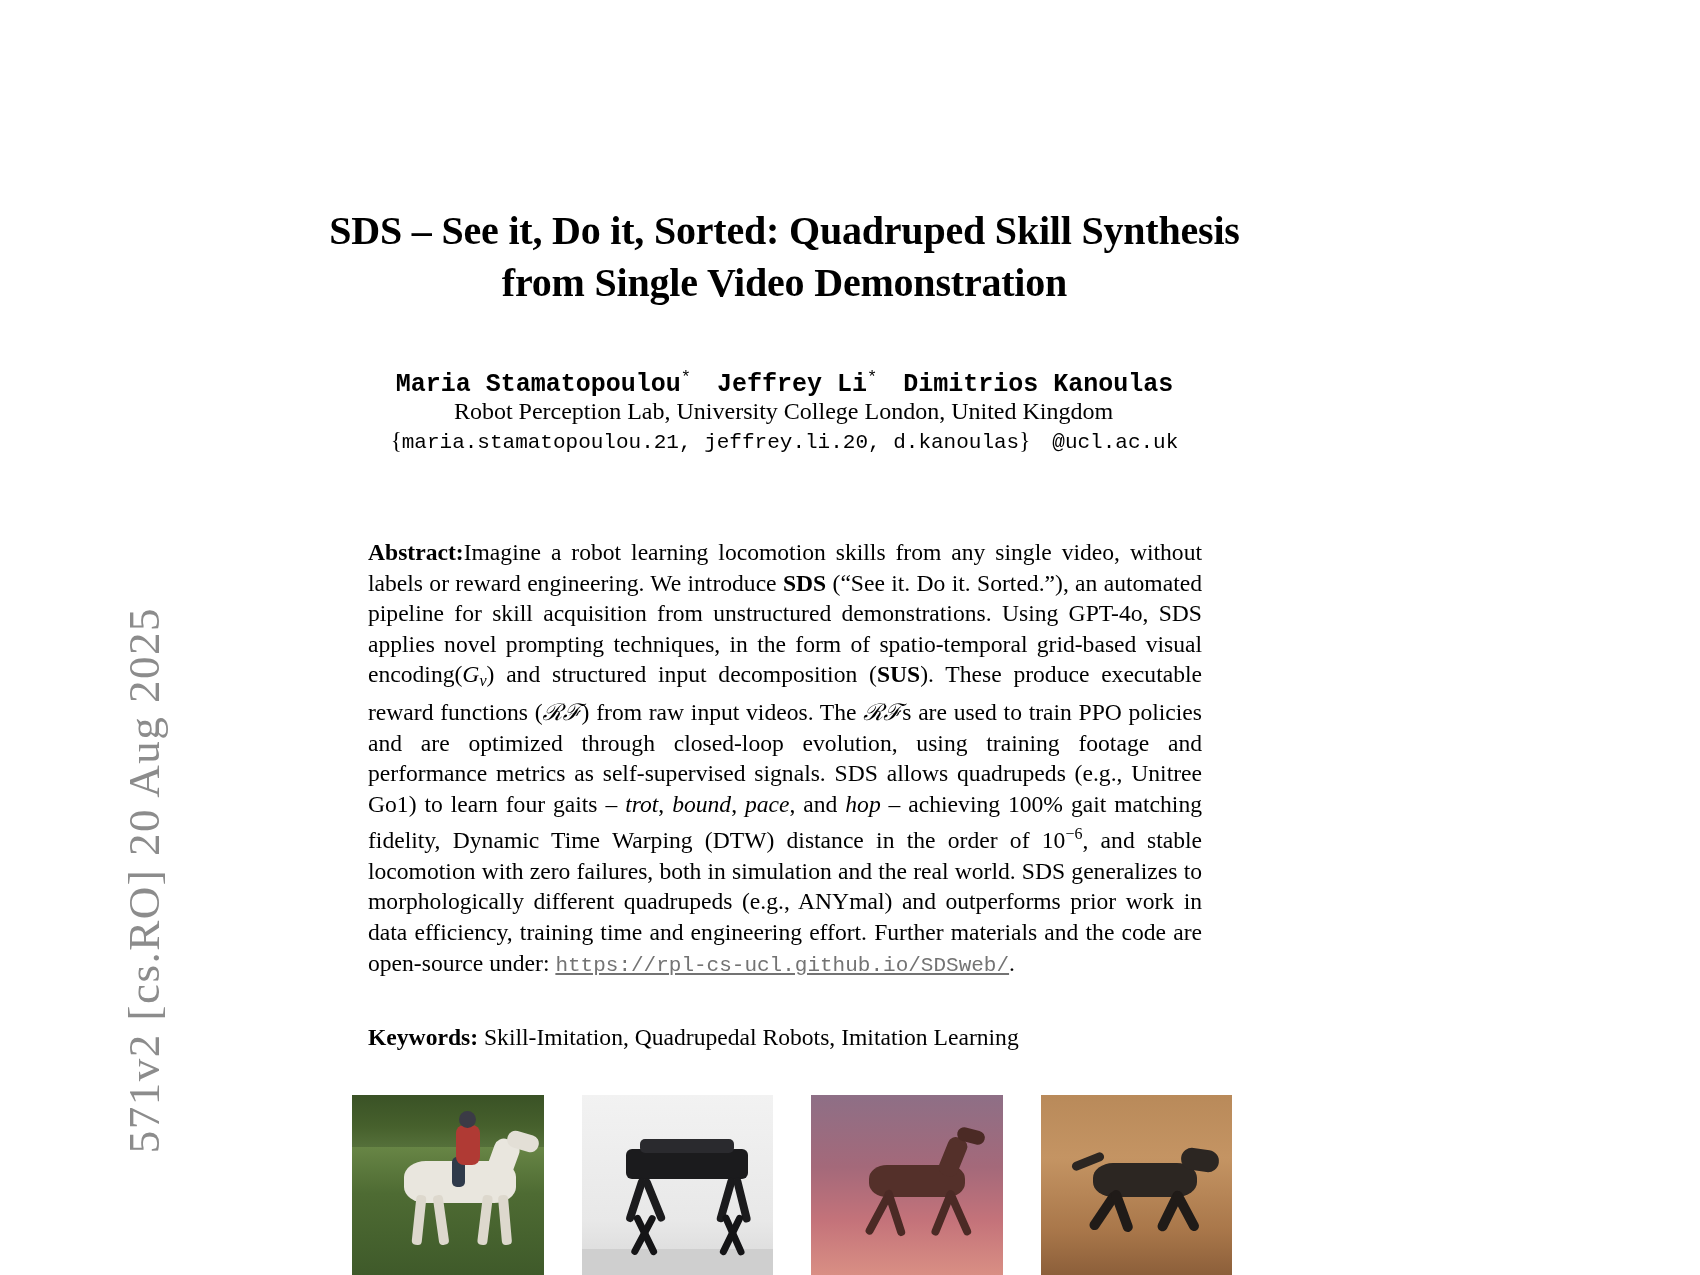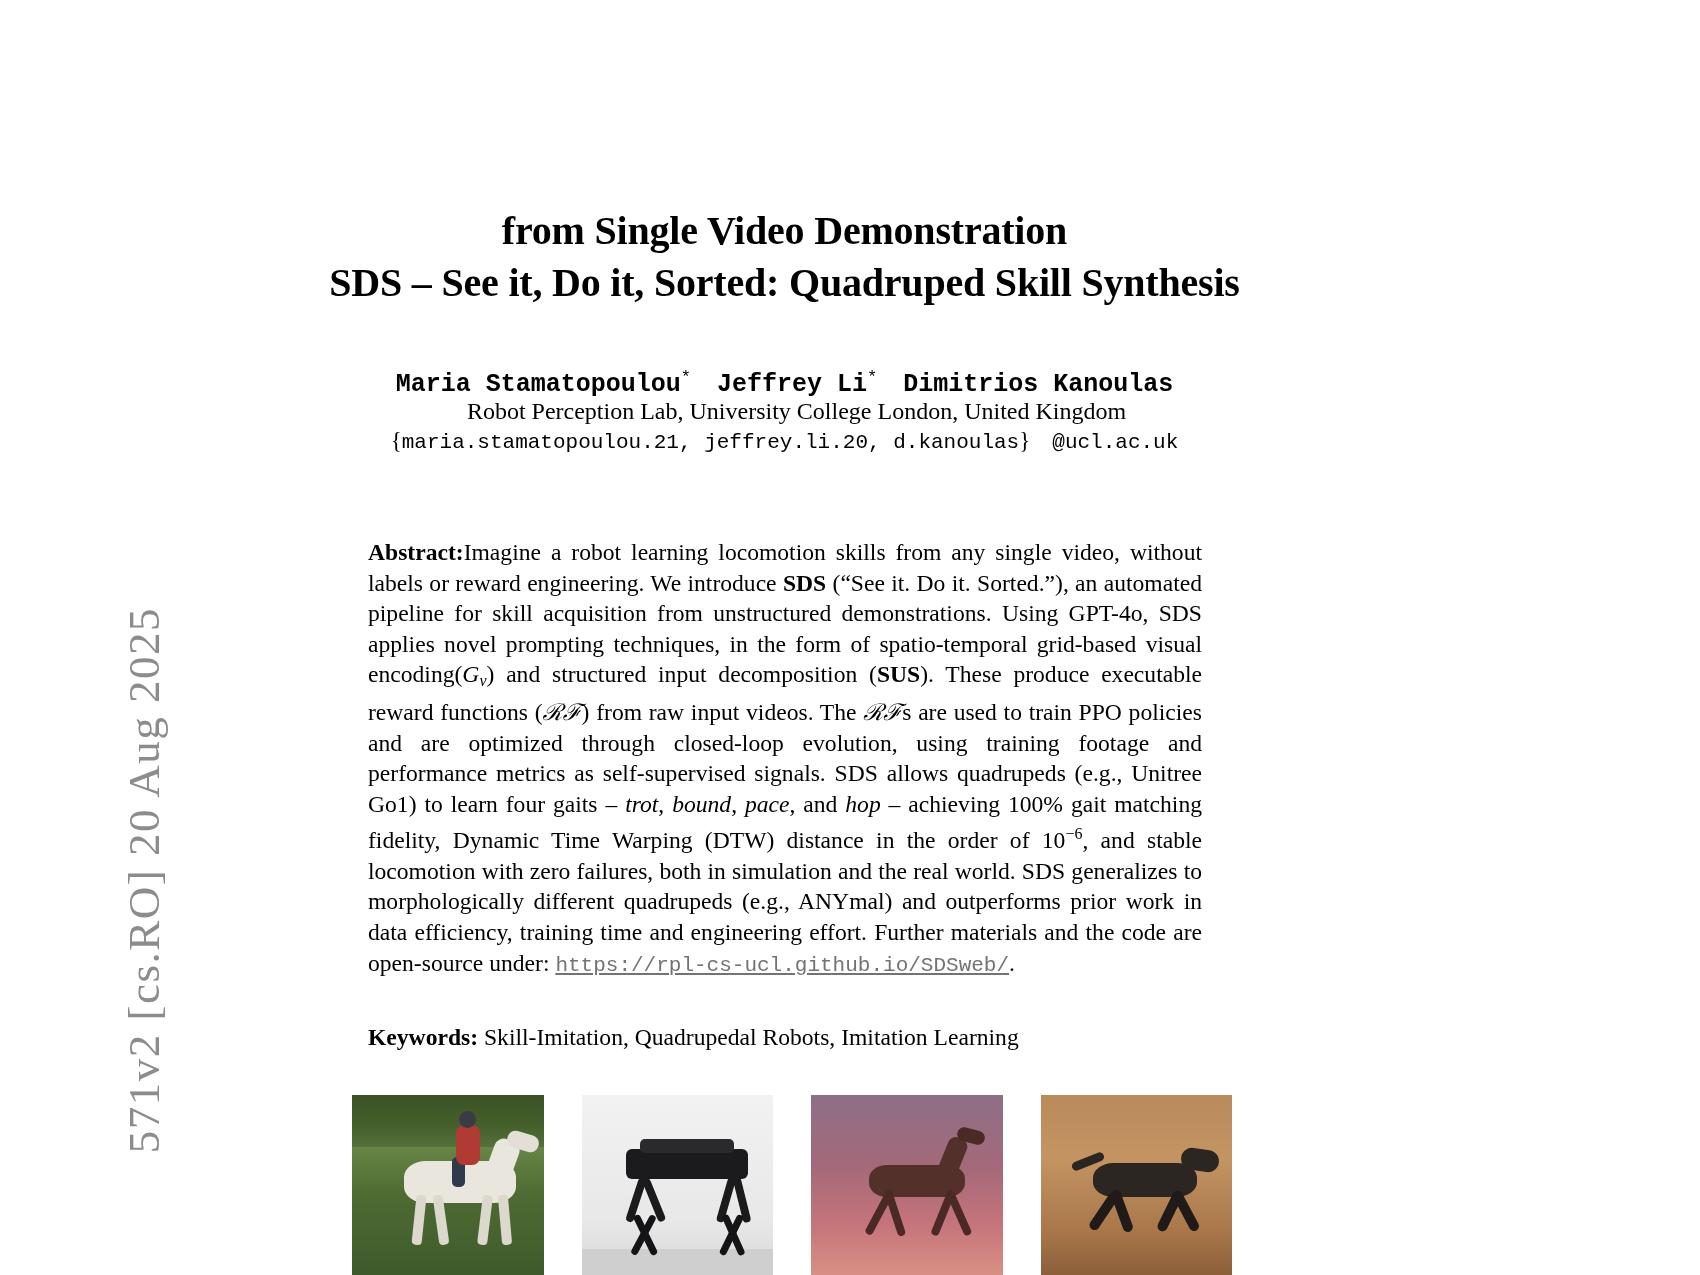--- a/index.html
+++ b/index.html
@@ -64,21 +64,21 @@
     font-size: 25px;
     font-weight: bold;
     line-height: 32px;
     font-family: Liberation Mono, monospace;
   }
   .authors .sep { display: inline-block; width: 26px; }
   .authors sup { font-weight: normal; font-size: 17px; vertical-align: super; }
 
   .affiliation {
     position: absolute;
-    left: 274px;
+    left: 261px;
     top: 396px;
     width: 1045px;
     text-align: center;
     font-size: 24px;
     line-height: 30px;
   }
 
   .emails {
     position: absolute;
     left: 262px;
@@ -286,22 +286,22 @@
   .fig-dog .gl4 { left: 140px; top: 94px; transform: rotate(-28deg); }
 </style>
 </head>
 <body>
 
 <div class="page">
 
   <div class="arxiv-stamp">571v2  [cs.RO]  20 Aug 2025</div>
 
   <div class="title">
+    <div>SDS – See it, Do it, Sorted: Quadruped Skill Synthesis</div>
     <div>from Single Video Demonstration</div>
-    <div>SDS – See it, Do it, Sorted: Quadruped Skill Synthesis</div>
   </div>
 
   <div class="authors">
     <span><span>Maria Stamatopoulou</span><sup>*</sup></span><span class="sep"></span><span><span>Jeffrey Li</span><sup>*</sup></span><span class="sep"></span><span><span>Dimitrios Kanoulas</span><sup></sup></span>
   </div>
 
   <div class="affiliation">Robot Perception Lab, University College London, United Kingdom</div>
 
   <div class="emails"><span class="brace">{</span><span>maria.stamatopoulou.21, jeffrey.li.20, d.kanoulas</span><span class="brace">}</span><span class="domain">@ucl.ac.uk</span></div>
 

